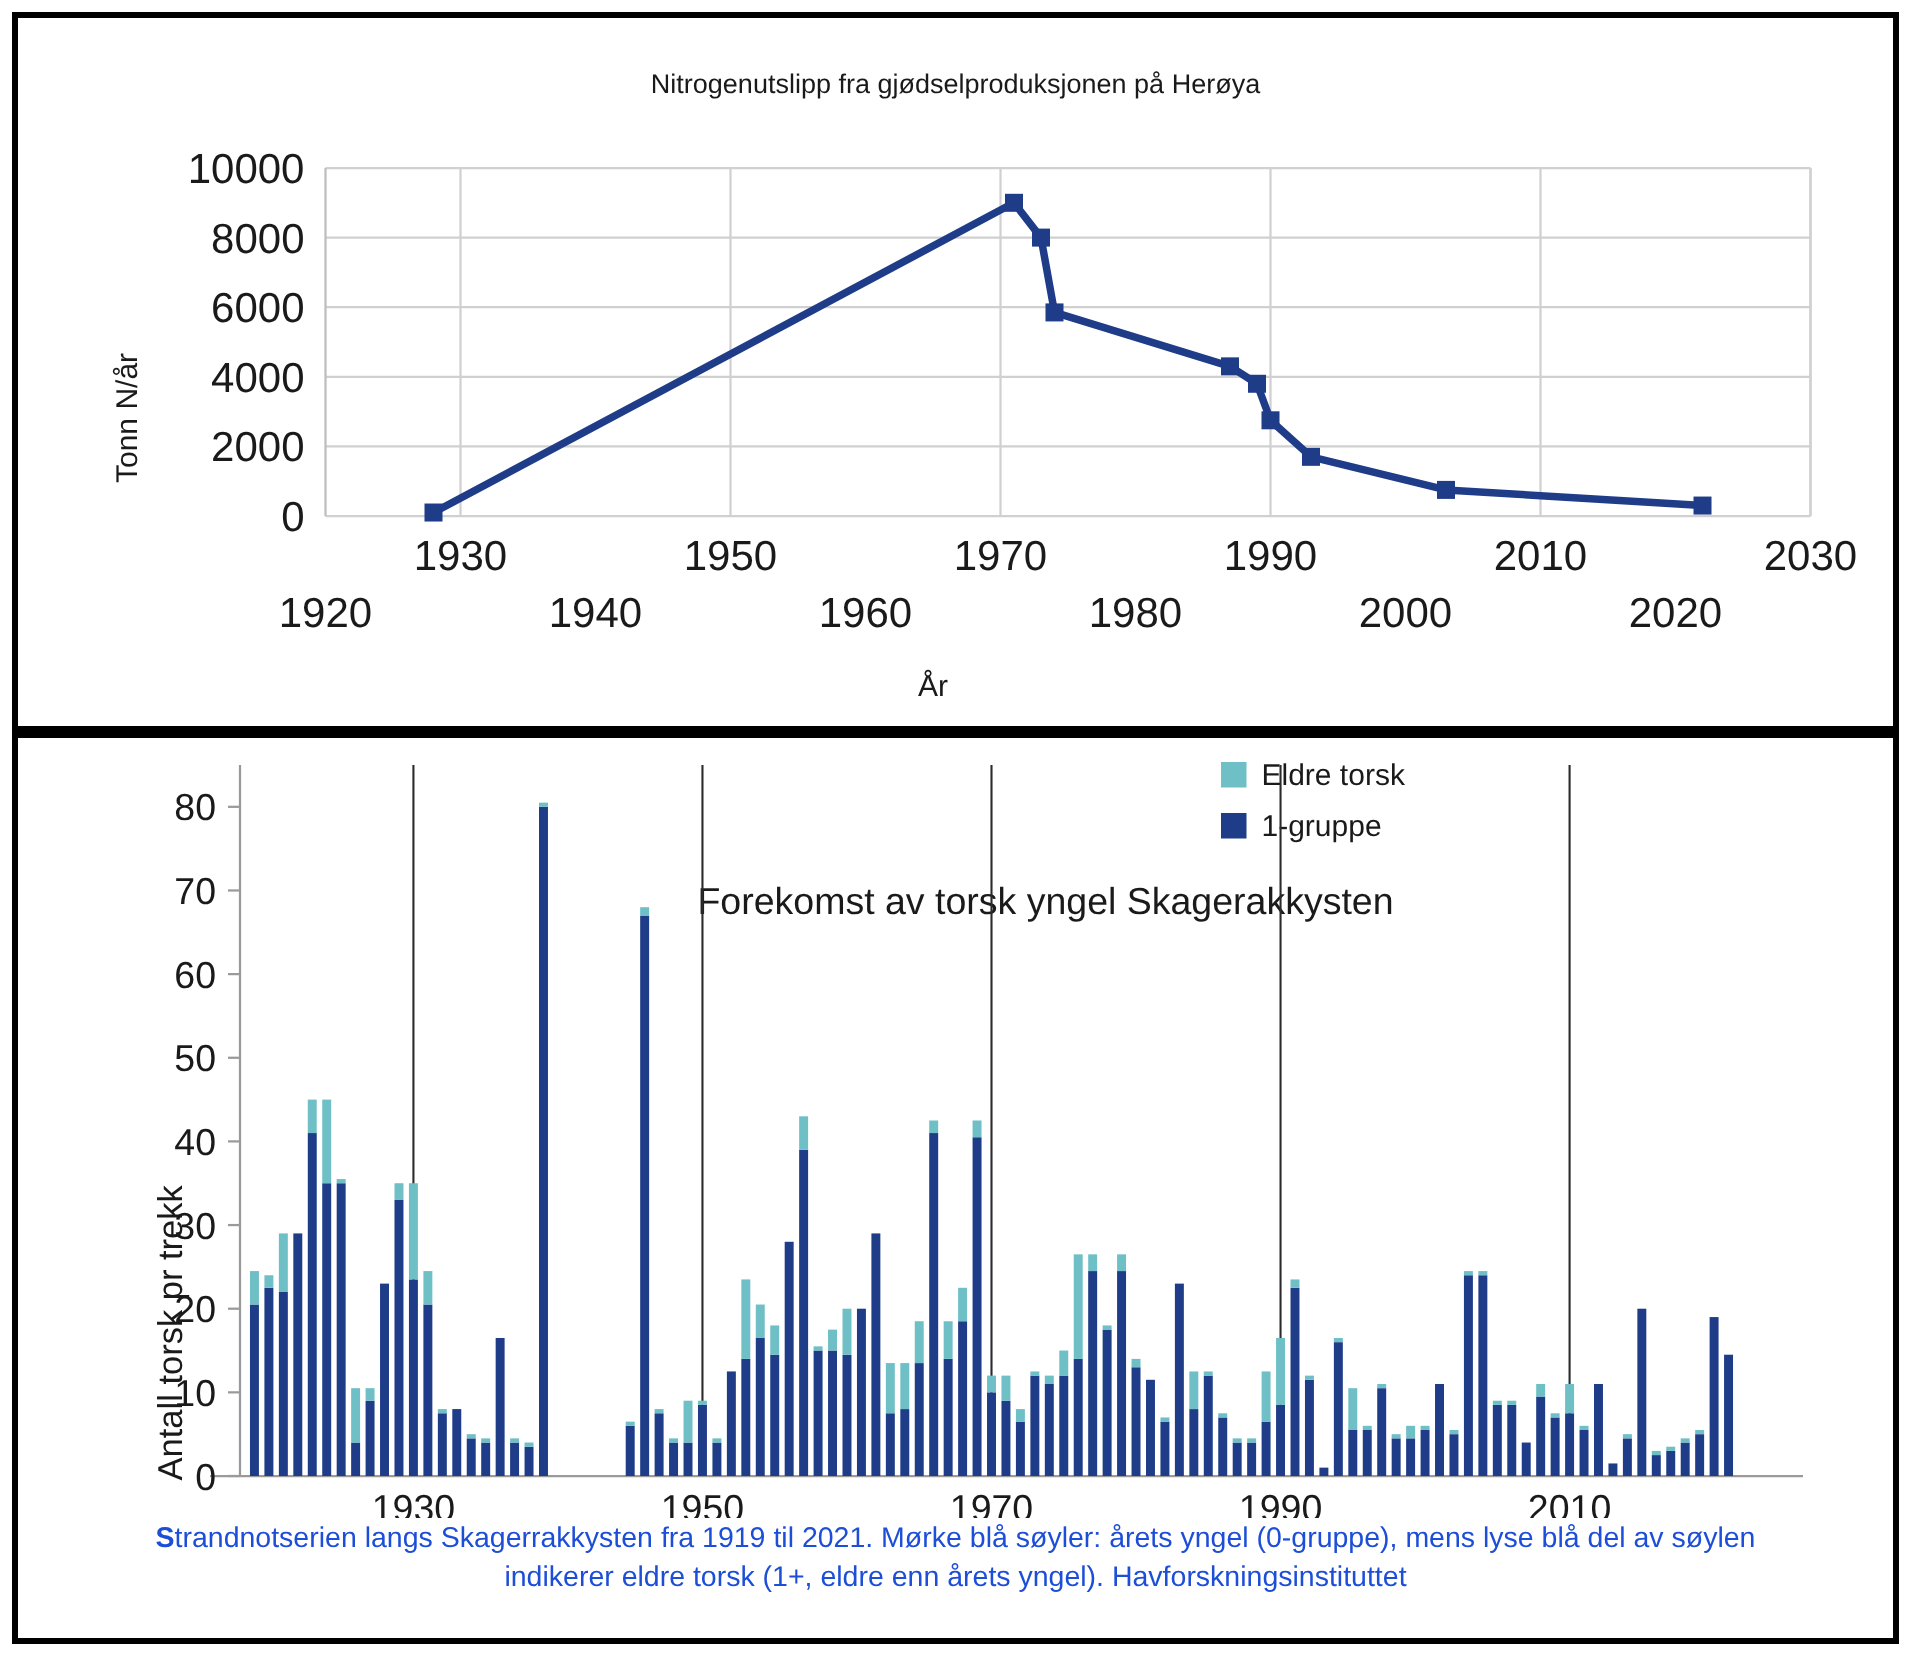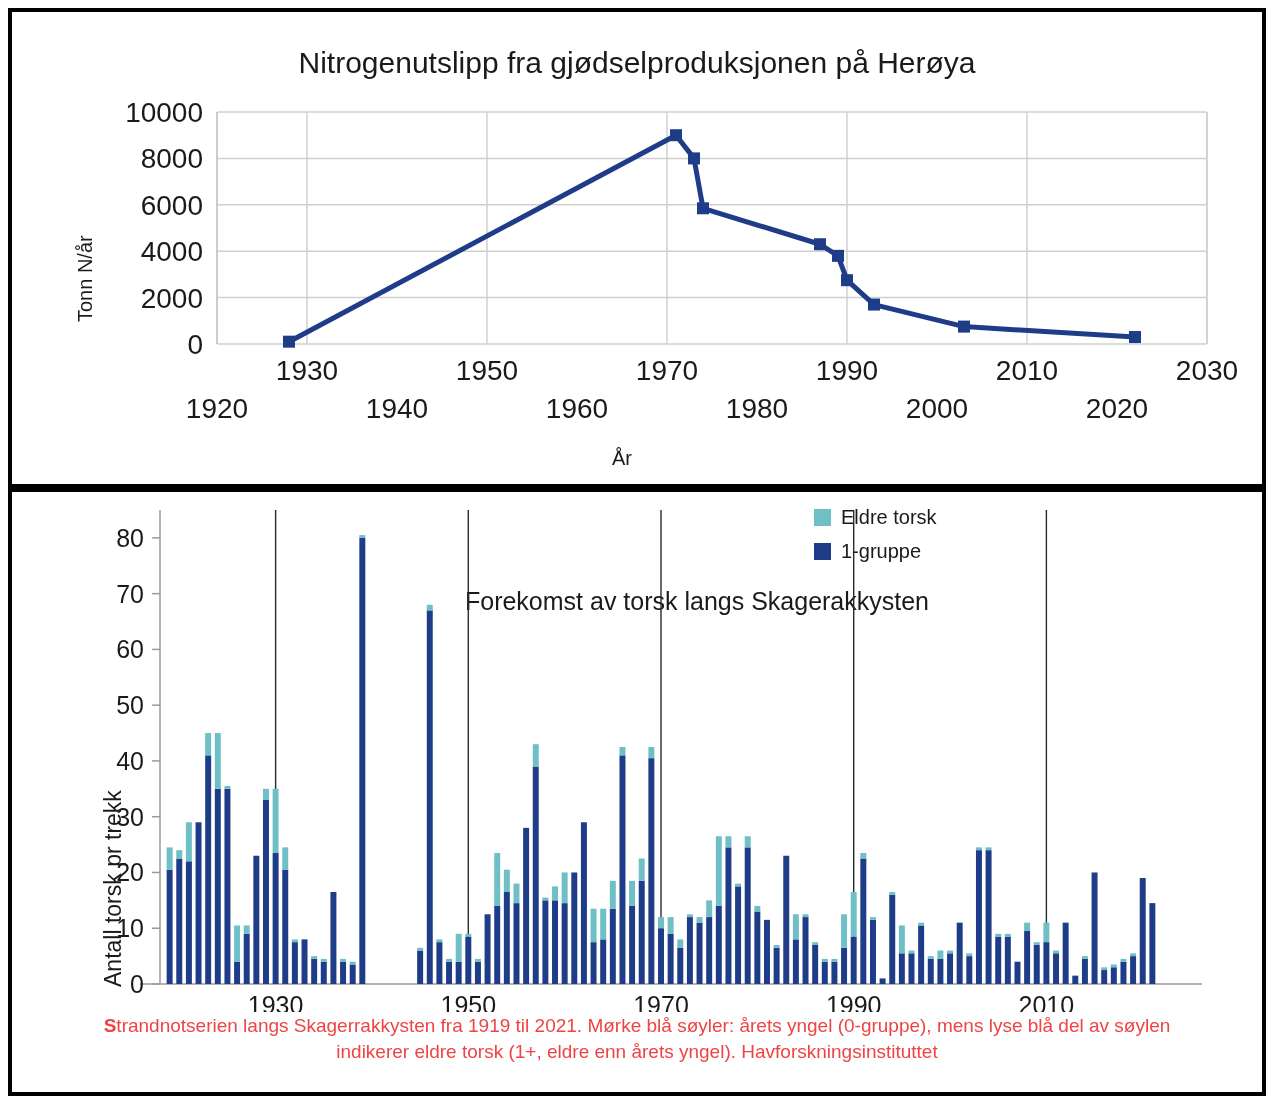--- a/index.html
+++ b/index.html
@@ -37,21 +37,21 @@
   #panel-bottom {
     left: 8px;
     top: 488px;
     width: 1258px;
     height: 608px;
   }
   .chart-title {
     position: absolute;
     width: 100%;
     text-align: center;
-    font-size: 30px;
+    font-size: 18px;
     color: #1a1a1a;
   }
   #title-top {
     top: 34px;
   }
   #title-bottom {
     left: 0;
     top: 95px;
     text-align: center;
     font-size: 25px;
@@ -95,21 +95,21 @@
   #legend-eldre { left: 790px; top: 14px; }
   #legend-nullgr { left: 790px; top: 48px; }
   .caption {
     position: absolute;
     left: 60px;
     top: 521px;
     width: 1130px;
     text-align: center;
     font-size: 19px;
     line-height: 1.35;
-    color: #ef4444;
+    color: #1d4ed8;
   }
   .caption b { font-weight: bold; }
 </style>
 </head>
 <body>
 
 <div class="page">
 
   <div class="panel" id="panel-top">
 
@@ -161,21 +161,21 @@
         <rect x="820" y="237.84" width="12" height="12" fill="#1f3c88"></rect>
         <rect x="829" y="262.2" width="12" height="12" fill="#1f3c88"></rect>
         <rect x="856" y="286.56" width="12" height="12" fill="#1f3c88"></rect>
         <rect x="946" y="308.6" width="12" height="12" fill="#1f3c88"></rect>
         <rect x="1117" y="319.04" width="12" height="12" fill="#1f3c88"></rect>
       </svg>
   </div>
 
   <div class="panel" id="panel-bottom">
 
-    <div class="chart-title" id="title-bottom">Forekomst av torsk langs Skagerakkysten</div>
+    <div class="chart-title" id="title-bottom">Forekomst av torsk yngel Skagerakkysten</div>
 
     <div class="axis-label y-label-rot" style="left:88px; top:495px; font-size:23px;">Antall torsk pr trekk</div>
 
     <div class="legend-row" id="legend-eldre">
       <span class="legend-swatch" id="sw-eldre" style="background: rgb(111, 192, 198);"></span><span>Eldre torsk</span>
     </div>
     <div class="legend-row" id="legend-nullgr">
       <span class="legend-swatch" id="sw-null" style="background: rgb(31, 60, 136);"></span><span>1-gruppe</span>
     </div>
 

